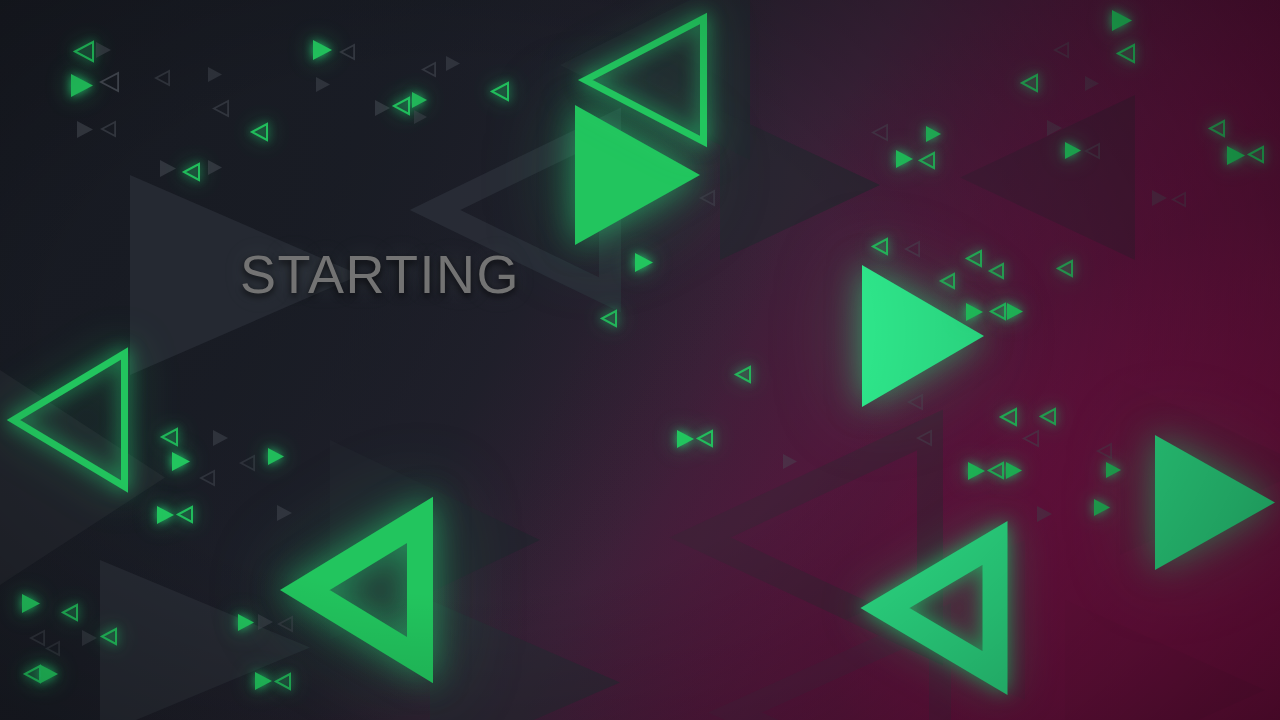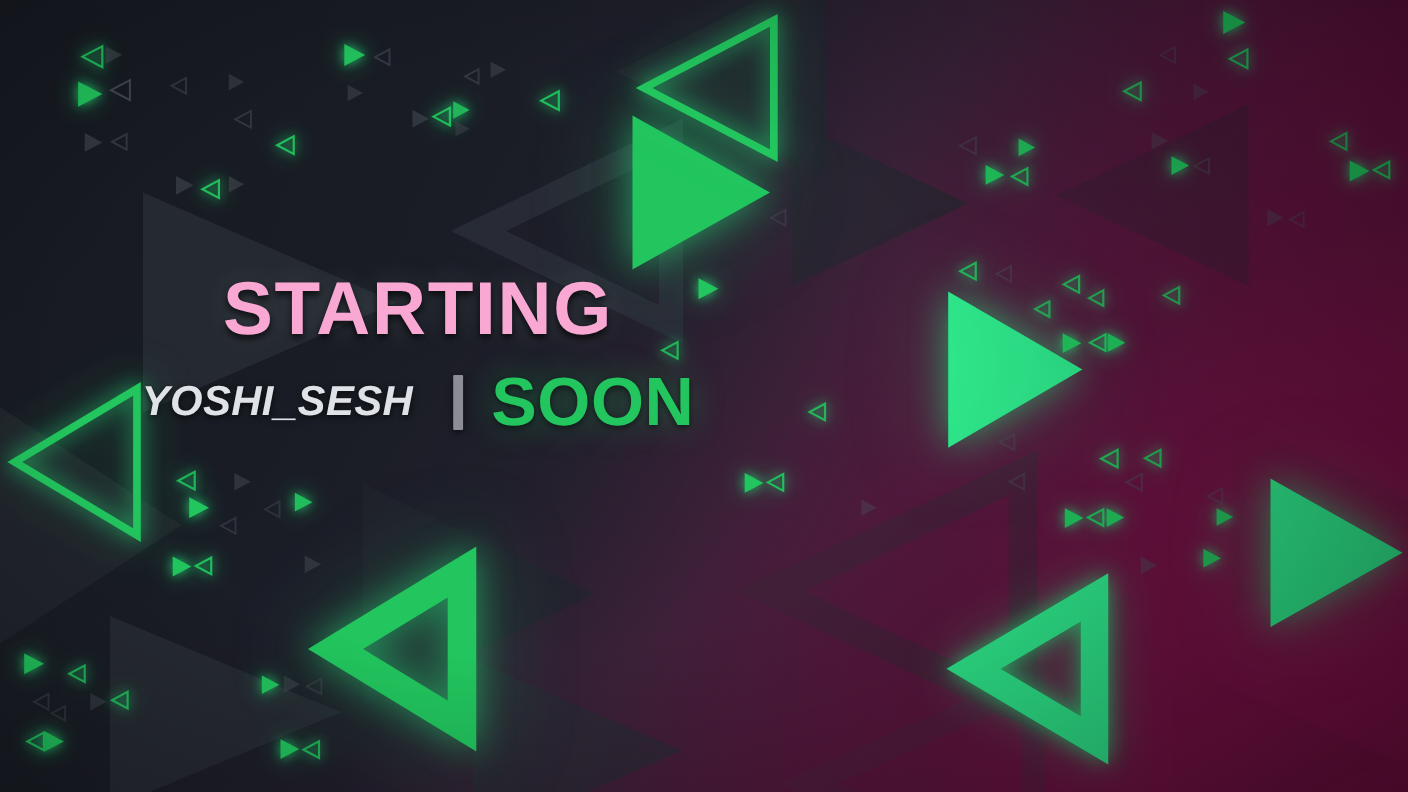--- a/index.html
+++ b/index.html
@@ -43,22 +43,22 @@
   .glow-m{filter:drop-shadow(0 0 9px rgba(38,220,120,.75)) drop-shadow(0 0 22px rgba(38,220,120,.38));}
   .glow-l{filter:drop-shadow(0 0 16px rgba(40,225,125,.55)) drop-shadow(0 0 40px rgba(40,225,125,.28));}
 
   
   .text-block{
     position:absolute;left:0;top:248px;width:760px;
     display:flex;flex-direction:column;align-items:center;
     z-index:40;
   }
   .title{
-    font-size:68px;font-weight:700;letter-spacing:1.5px;
-    color:#f9a8d4;line-height:.98;
+    font-size:54px;font-weight:400;letter-spacing:1.5px;
+    color:#737373;line-height:.98;
     text-shadow:0 3px 7px rgba(0,0,0,.72), 0 0 26px rgba(180,210,195,.16);
   }
   .sub-row{
     display:flex;align-items:center;justify-content:center;
     margin-top:20px;gap:0;
   }
   .channel{
     font-size:38px;font-weight:700;font-style:italic;
     letter-spacing:.4px;color:#dfe2e6;
     text-shadow:0 2px 6px rgba(0,0,0,.7);
@@ -644,20 +644,15 @@
         <svg width="15" height="16" viewBox="0 0 15 16">
           <polygon points="0.9,8 14.1,0.9 14.1,15.1" fill="none" stroke="#4a4f58" stroke-width="1.8" stroke-linejoin="miter"></polygon>
         </svg>
       </div>
     </div>
 
   <div class="bg-vig"></div>
 
   <div class="text-block">
     <div class="title">STARTING</div>
-    <div class="sub-row">
-      <div class="channel">YOSHI_SESH</div>
-      <div class="divider"></div>
-      <div class="soon">SOON</div>
-    </div>
   </div>
 
 </div>
 
 </body></html>

